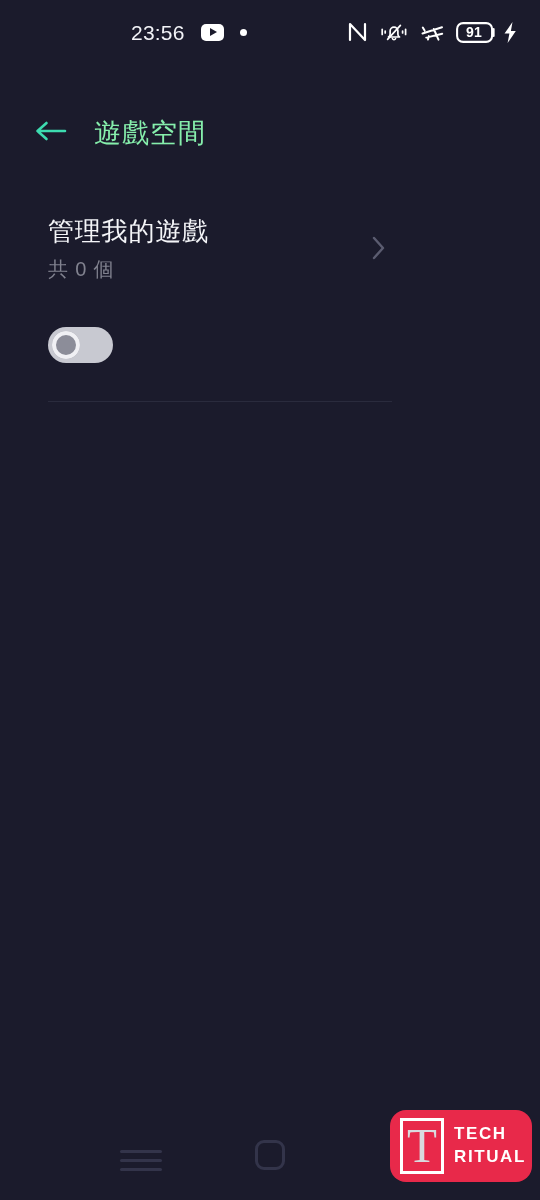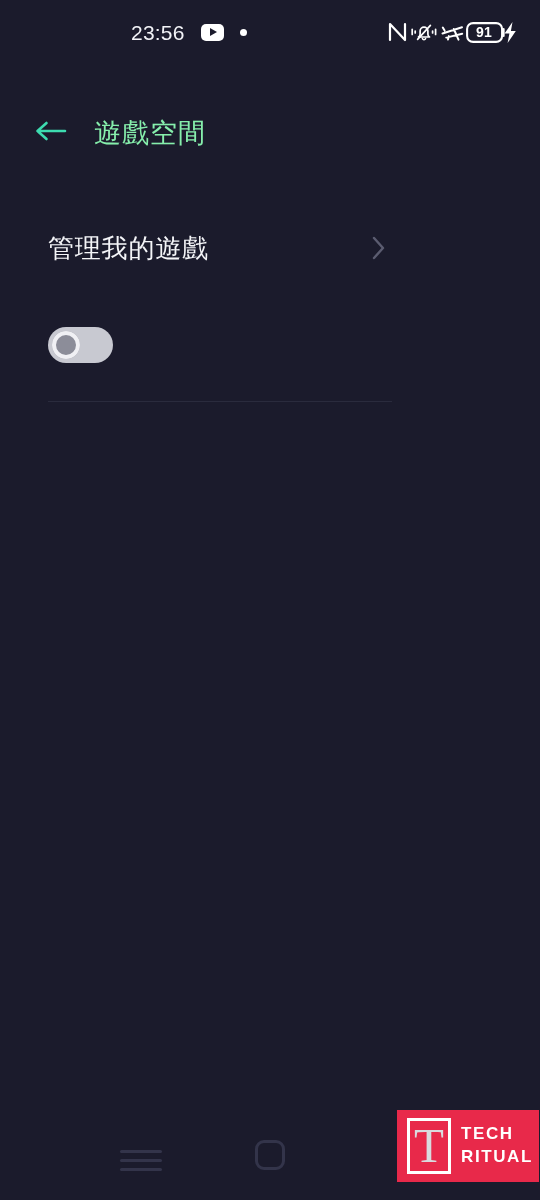--- a/index.html
+++ b/index.html
@@ -59,21 +59,21 @@
   .dot-icon {
     width: 7px; height: 7px;
     border-radius: 50%;
     background: #ffffff;
     display: inline-block;
   }
   .status-right {
     margin-left: auto;
     display: flex;
     align-items: center;
-    gap: 1px;
+    gap: 11px;
   }
   .status-right svg { display: block; }
 
   
   .appbar {
     position: absolute;
     top: 100px; left: 0;
     width: 540px;
     height: 66px;
     display: flex;
@@ -205,29 +205,30 @@
     width: 30px; height: 30px;
     border: 3px solid #33344a;
     border-radius: 9px;
     box-sizing: border-box;
     cursor: pointer;
   }
 
   
   .watermark {
     position: absolute;
-    right: 1px;
+    right: 8px;
     bottom: 18px;
     width: 142px;
     height: 72px;
     background: #e8294a;
     display: flex;
     align-items: center;
     box-sizing: border-box;
     padding-left: 10px;
+    border-radius: 16px;
   }
   .wm-mark {
     width: 44px;
     height: 56px;
     border: 3px solid #ffffff;
     box-sizing: border-box;
     position: relative;
     flex: 0 0 auto;
   }
   .wm-mark::before {
@@ -310,20 +311,21 @@
     </span>
   </div>
   <div class="page-title">遊戲空間</div>
 </div>
 
 <div class="list">
 
   <div class="row row-nav">
     <div class="row-texts">
       <div class="row-title">管理我的遊戲</div>
+      <div class="row-sub">共 0 個</div>
     </div>
     <div class="chevron">
       <svg width="18" height="28" viewBox="0 0 18 28">
         <path d="M4 4 L13 14 L4 24" fill="none" stroke="#5b5c70" stroke-width="2.4" stroke-linecap="round" stroke-linejoin="round"></path>
       </svg>
     </div>
   </div>
 
   <div class="row">
     <div class="toggle off">

